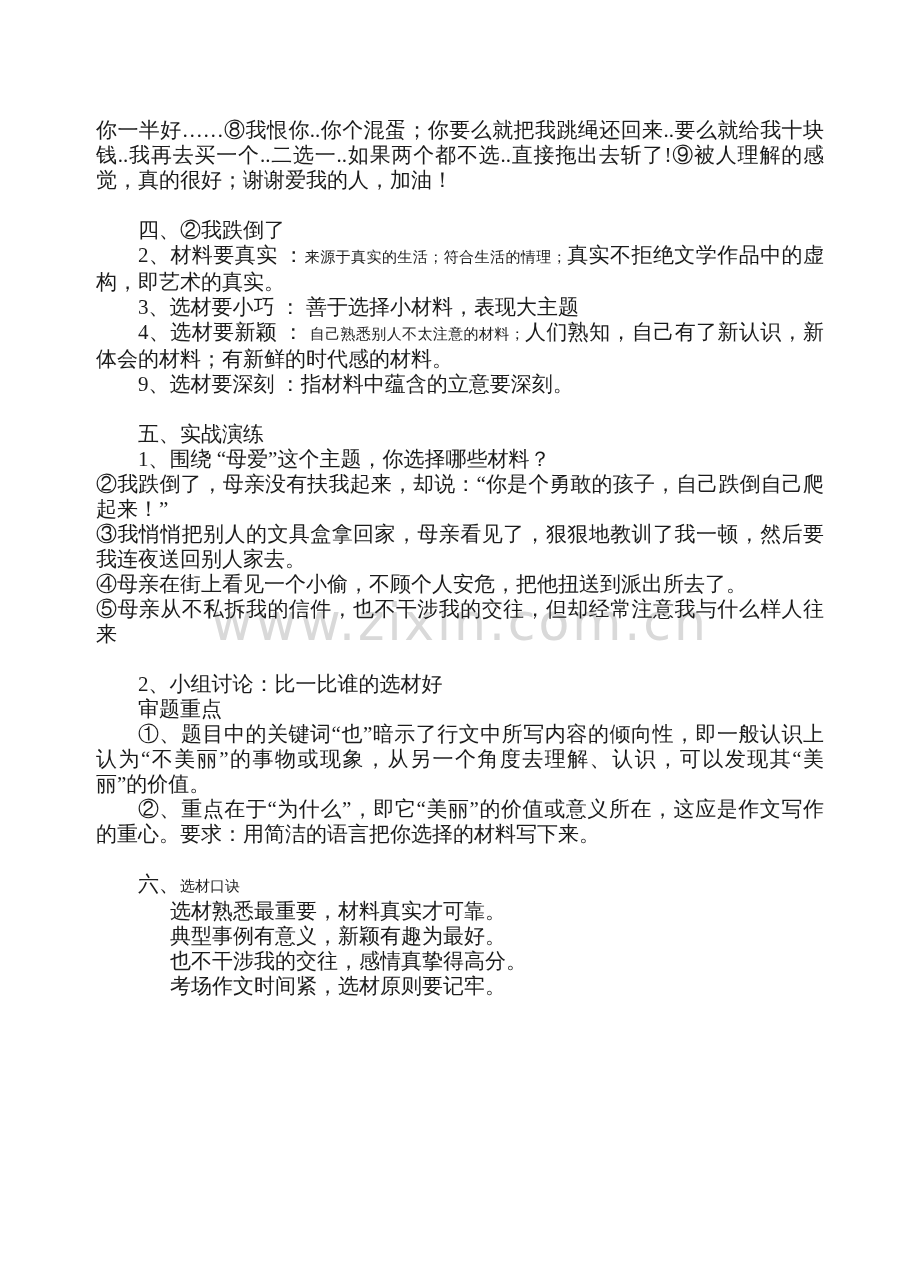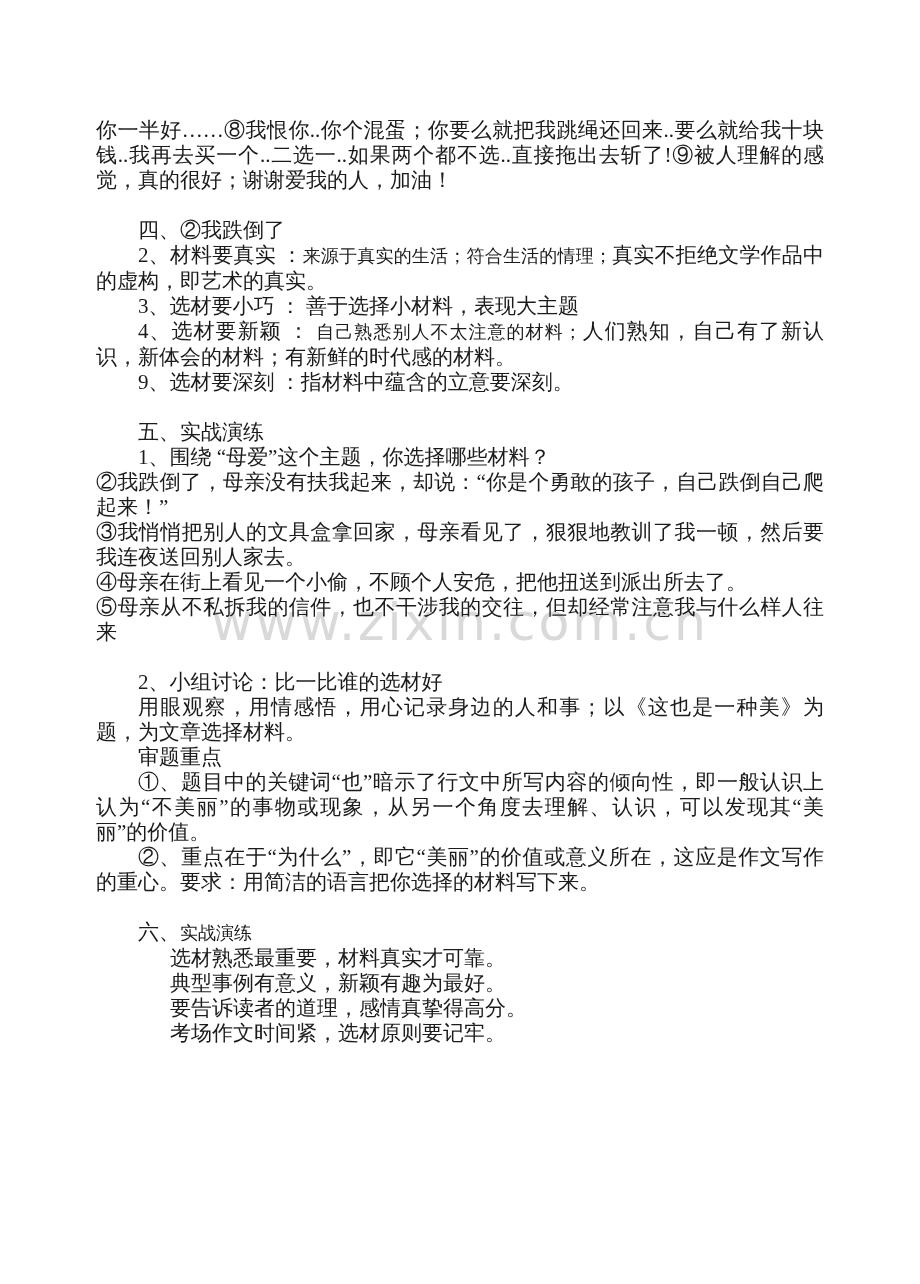--- a/index.html
+++ b/index.html
@@ -36,21 +36,21 @@
     z-index: 1;
     padding: 118px 96px 0 96px;
     font-size: 21px;
     line-height: 25px;
     text-align: justify;
   }
   .block { margin: 0; }
   .block.indent { text-indent: 2em; }
   .block.deep { padding-left: 74px; }
   .block.blank { height: 25px; }
-  .run.small { font-size: 18px; }
+  .run.small { font-size: 15px; }
 </style>
 </head>
 <body>
 
 <div class="page">
   <div class="watermark">www.zixin.com.cn</div>
   <div class="content">
       <div class="block flush"><span class="run">你一半好……⑧我恨你..你个混蛋；你要么就把我跳绳还回来..要么就给我十块钱..我再去买一个..二选一..如果两个都不选..直接拖出去斩了!⑨被人理解的感觉，真的很好；谢谢爱我的人，加油！</span></div>
       <div class="block blank"></div>
       <div class="block indent"><span class="run">四、②我跌倒了</span></div>
@@ -60,24 +60,23 @@
       <div class="block indent"><span class="run">9、选材要深刻 ：指材料中蕴含的立意要深刻。</span></div>
       <div class="block blank"></div>
       <div class="block indent"><span class="run">五、实战演练</span></div>
       <div class="block indent"><span class="run">1、围绕 “母爱”这个主题，你选择哪些材料？</span></div>
       <div class="block flush"><span class="run">②我跌倒了，母亲没有扶我起来，却说：“你是个勇敢的孩子，自己跌倒自己爬起来！”</span></div>
       <div class="block flush"><span class="run">③我悄悄把别人的文具盒拿回家，母亲看见了，狠狠地教训了我一顿，然后要我连夜送回别人家去。</span></div>
       <div class="block flush"><span class="run">④母亲在街上看见一个小偷，不顾个人安危，把他扭送到派出所去了。</span></div>
       <div class="block flush"><span class="run">⑤母亲从不私拆我的信件，也不干涉我的交往，但却经常注意我与什么样人往来</span></div>
       <div class="block blank"></div>
       <div class="block indent"><span class="run">2、小组讨论：比一比谁的选材好</span></div>
-      <div class="block indent"><span class="run">用眼观察，用情感悟，用心记录身边的人和事；以《这也是一种美》为题，为文章选择材料。</span></div>
       <div class="block indent"><span class="run">审题重点</span></div>
       <div class="block indent"><span class="run">①、题目中的关键词“也”暗示了行文中所写内容的倾向性，即一般认识上认为“不美丽”的事物或现象，从另一个角度去理解、认识，可以发现其“美丽”的价值。</span></div>
       <div class="block indent"><span class="run">②、重点在于“为什么”，即它“美丽”的价值或意义所在，这应是作文写作的重心。要求：用简洁的语言把你选择的材料写下来。</span></div>
       <div class="block blank"></div>
-      <div class="block indent"><span class="run">六、</span><span class="run small">实战演练</span></div>
+      <div class="block indent"><span class="run">六、</span><span class="run small">选材口诀</span></div>
       <div class="block deep"><span class="run">选材熟悉最重要，材料真实才可靠。</span></div>
       <div class="block deep"><span class="run">典型事例有意义，新颖有趣为最好。</span></div>
-      <div class="block deep"><span class="run">要告诉读者的道理，感情真挚得高分。</span></div>
+      <div class="block deep"><span class="run">也不干涉我的交往，感情真挚得高分。</span></div>
       <div class="block deep"><span class="run">考场作文时间紧，选材原则要记牢。</span></div>
     </div>
 </div>
 
 </body></html>

